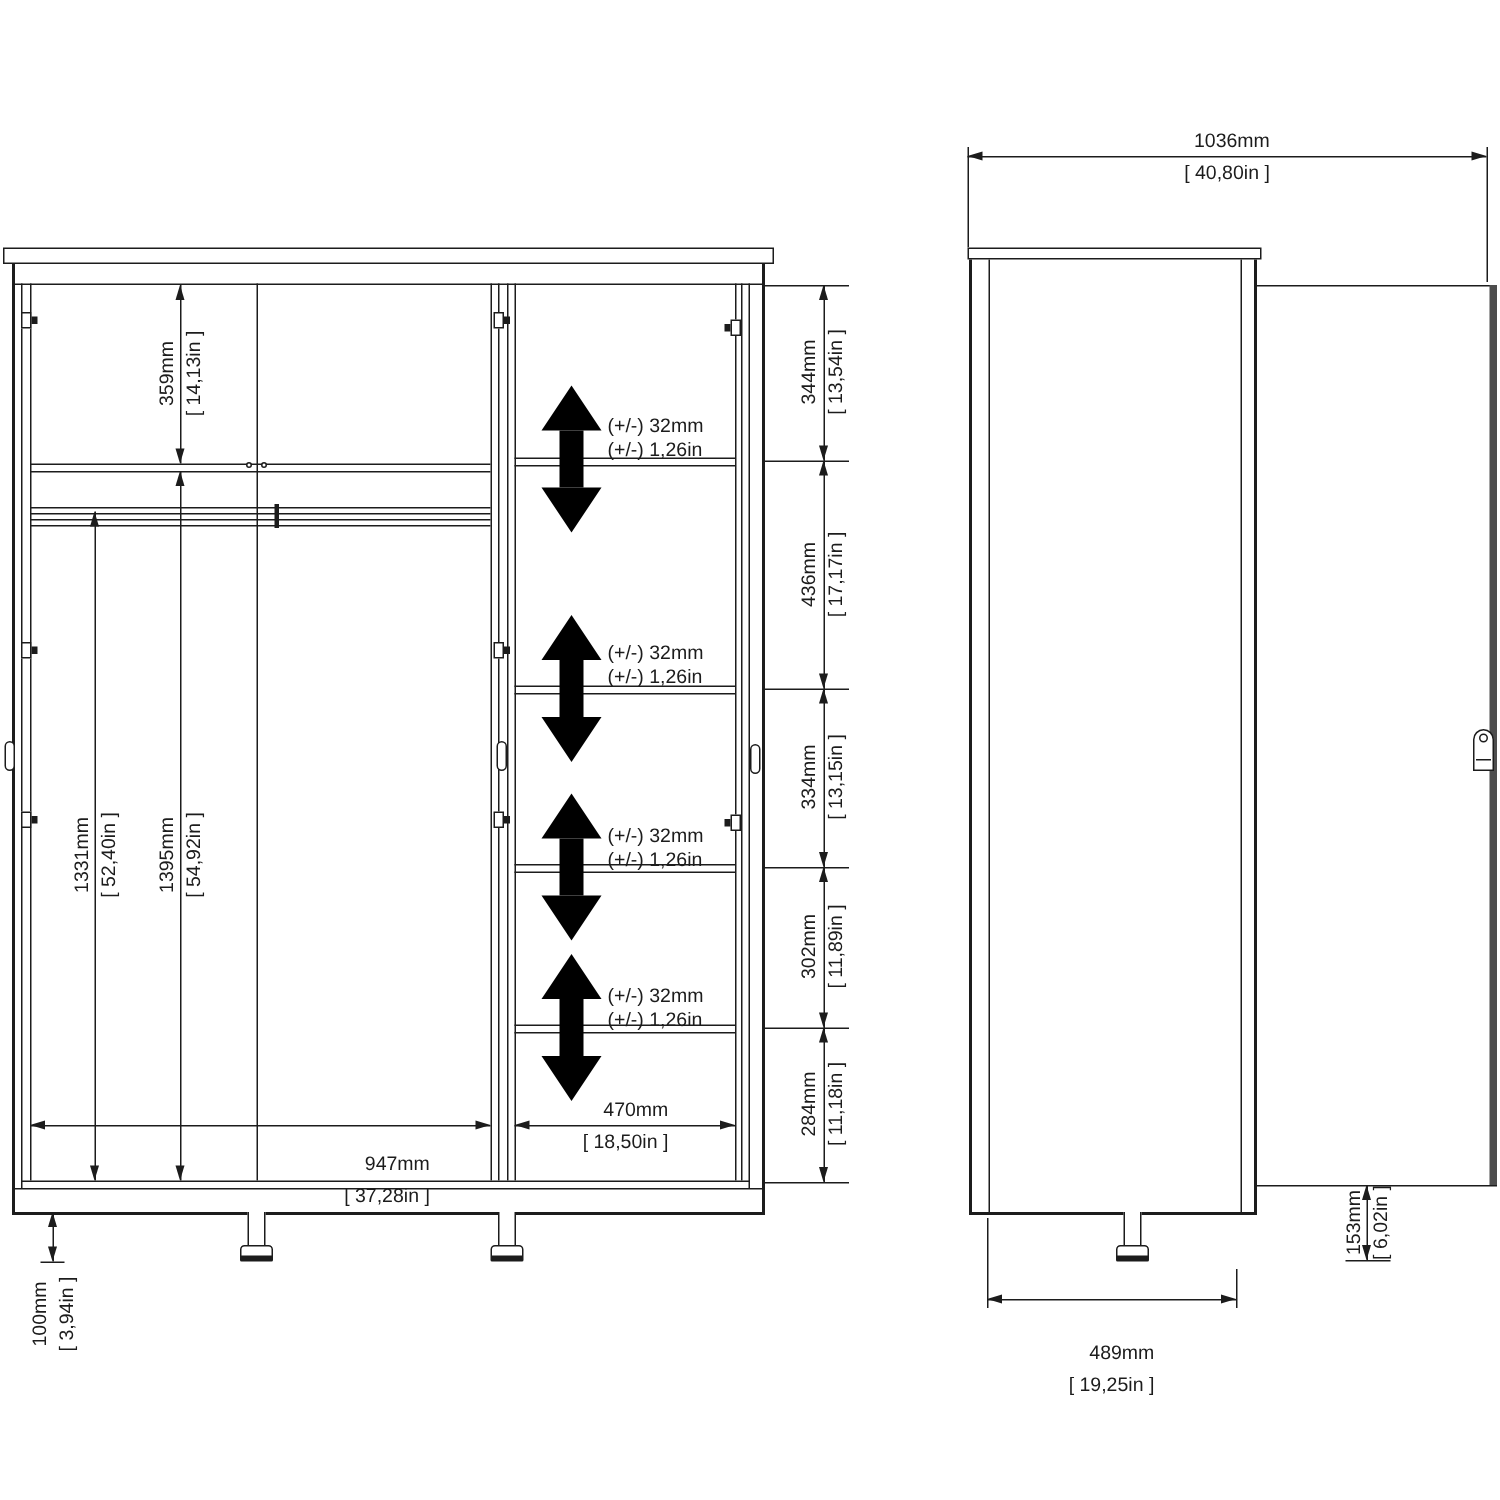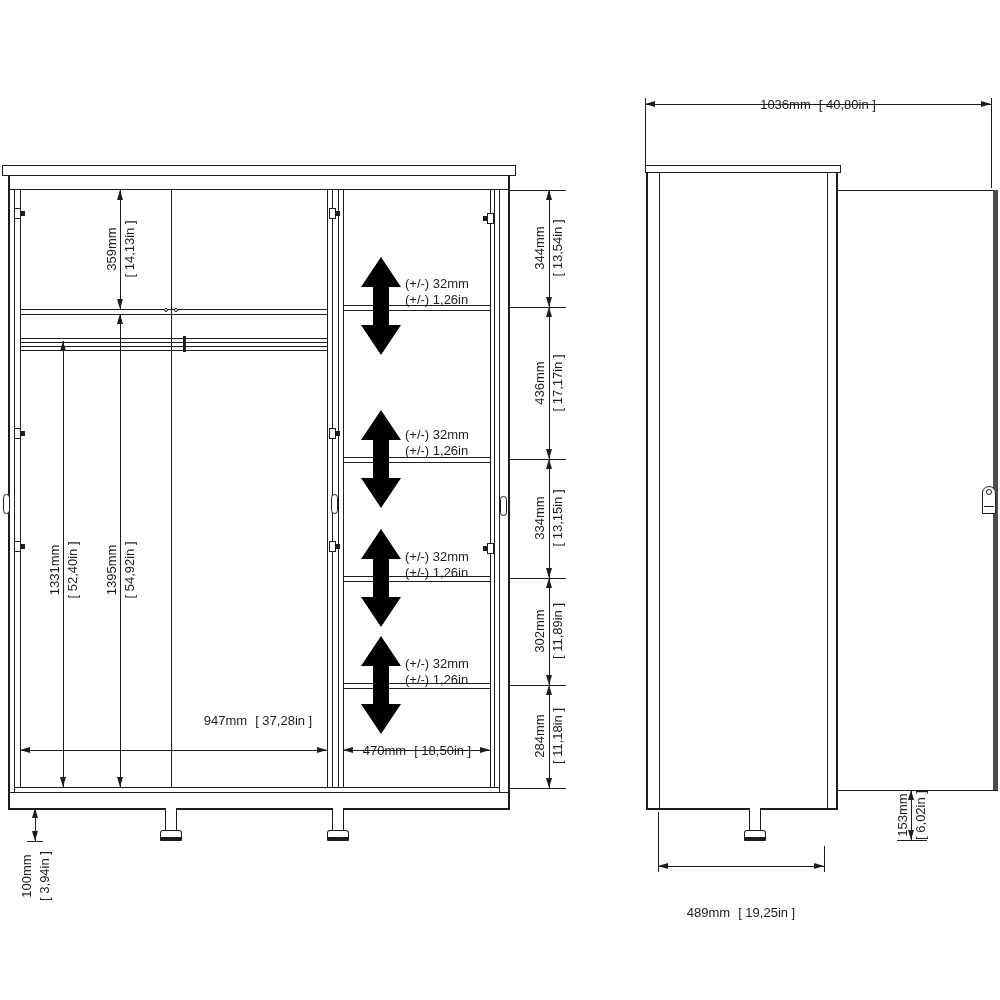--- a/index.html
+++ b/index.html
@@ -9,21 +9,21 @@
   .hl{height:1px}.vl{width:1px}
   .hl.t2{height:2px}.vl.t2{width:2px}
   .box{position:absolute;border:1.5px solid #1c1c1c;background:#fff;box-sizing:border-box}
   .au,.ad,.alf,.art{position:absolute;width:0;height:0}
   .au{border-left:3px solid transparent;border-right:3px solid transparent;border-bottom:10px solid #1c1c1c}
   .ad{border-left:3px solid transparent;border-right:3px solid transparent;border-top:10px solid #1c1c1c}
   .alf{border-top:3px solid transparent;border-bottom:3px solid transparent;border-right:10px solid #1c1c1c}
   .art{border-top:3px solid transparent;border-bottom:3px solid transparent;border-left:10px solid #1c1c1c}
   .vtxt{position:absolute;display:flex;flex-direction:column;align-items:center;gap:5px;
         transform:translate(-50%,-50%) rotate(-90deg);white-space:nowrap;font-size:13px;line-height:13px}
-  .htxt{position:absolute;display:flex;align-items:center;gap:8px;
+  .htxt{position:absolute;display:flex;flex-direction:column;align-items:flex-end;gap:8px;
         transform:translate(-50%,-50%);white-space:nowrap;font-size:13px;line-height:13px}
   .note{position:absolute;font-size:13px;line-height:16px;white-space:nowrap}
   .bigarrow{position:absolute;width:40px;display:flex;flex-direction:column;align-items:center}
   .ba-up{width:0;height:0;border-left:20px solid transparent;border-right:20px solid transparent;border-bottom:30px solid #000}
   .ba-shaft{width:16px;height:38px;background:#000}
   .ba-down{width:0;height:0;border-left:20px solid transparent;border-right:20px solid transparent;border-top:30px solid #000}
   .hinge{position:absolute;width:7px;height:11px;border:1.5px solid #1c1c1c;background:#fff;box-sizing:border-box}
   .hingeR::after{content:"";position:absolute;right:-5px;top:2px;width:4px;height:5px;background:#1c1c1c}
   .hingeL::after{content:"";position:absolute;left:-5px;top:2px;width:4px;height:5px;background:#1c1c1c}
   .pill{position:absolute;width:7px;height:20px;border:1.5px solid #1c1c1c;border-radius:4px;background:#fff;box-sizing:border-box}
@@ -159,21 +159,21 @@
     <div class="au" style="left:60px;top:341px"></div>
     <div class="ad" style="left:60px;top:777px"></div>
     <div class="vtxt" style="left:63px;top:570px">
       <span>1331mm</span>
       <span>[ 52,40in ]</span>
     </div>
 
     <div class="hl" style="left:20px;top:750px;width:307px"></div>
     <div class="alf" style="left:20px;top:747px"></div>
     <div class="art" style="left:317px;top:747px"></div>
-    <div class="htxt" style="left:258px;top:720px">
+    <div class="htxt" style="left:258px;top:786px">
       <span>947mm</span>
       <span>[ 37,28in ]</span>
     </div>
 
     <div class="hl" style="left:343px;top:750px;width:147px"></div>
     <div class="alf" style="left:343px;top:747px"></div>
     <div class="art" style="left:480px;top:747px"></div>
     <div class="htxt" style="left:417px;top:750px">
       <span>470mm</span>
       <span>[ 18,50in ]</span>

